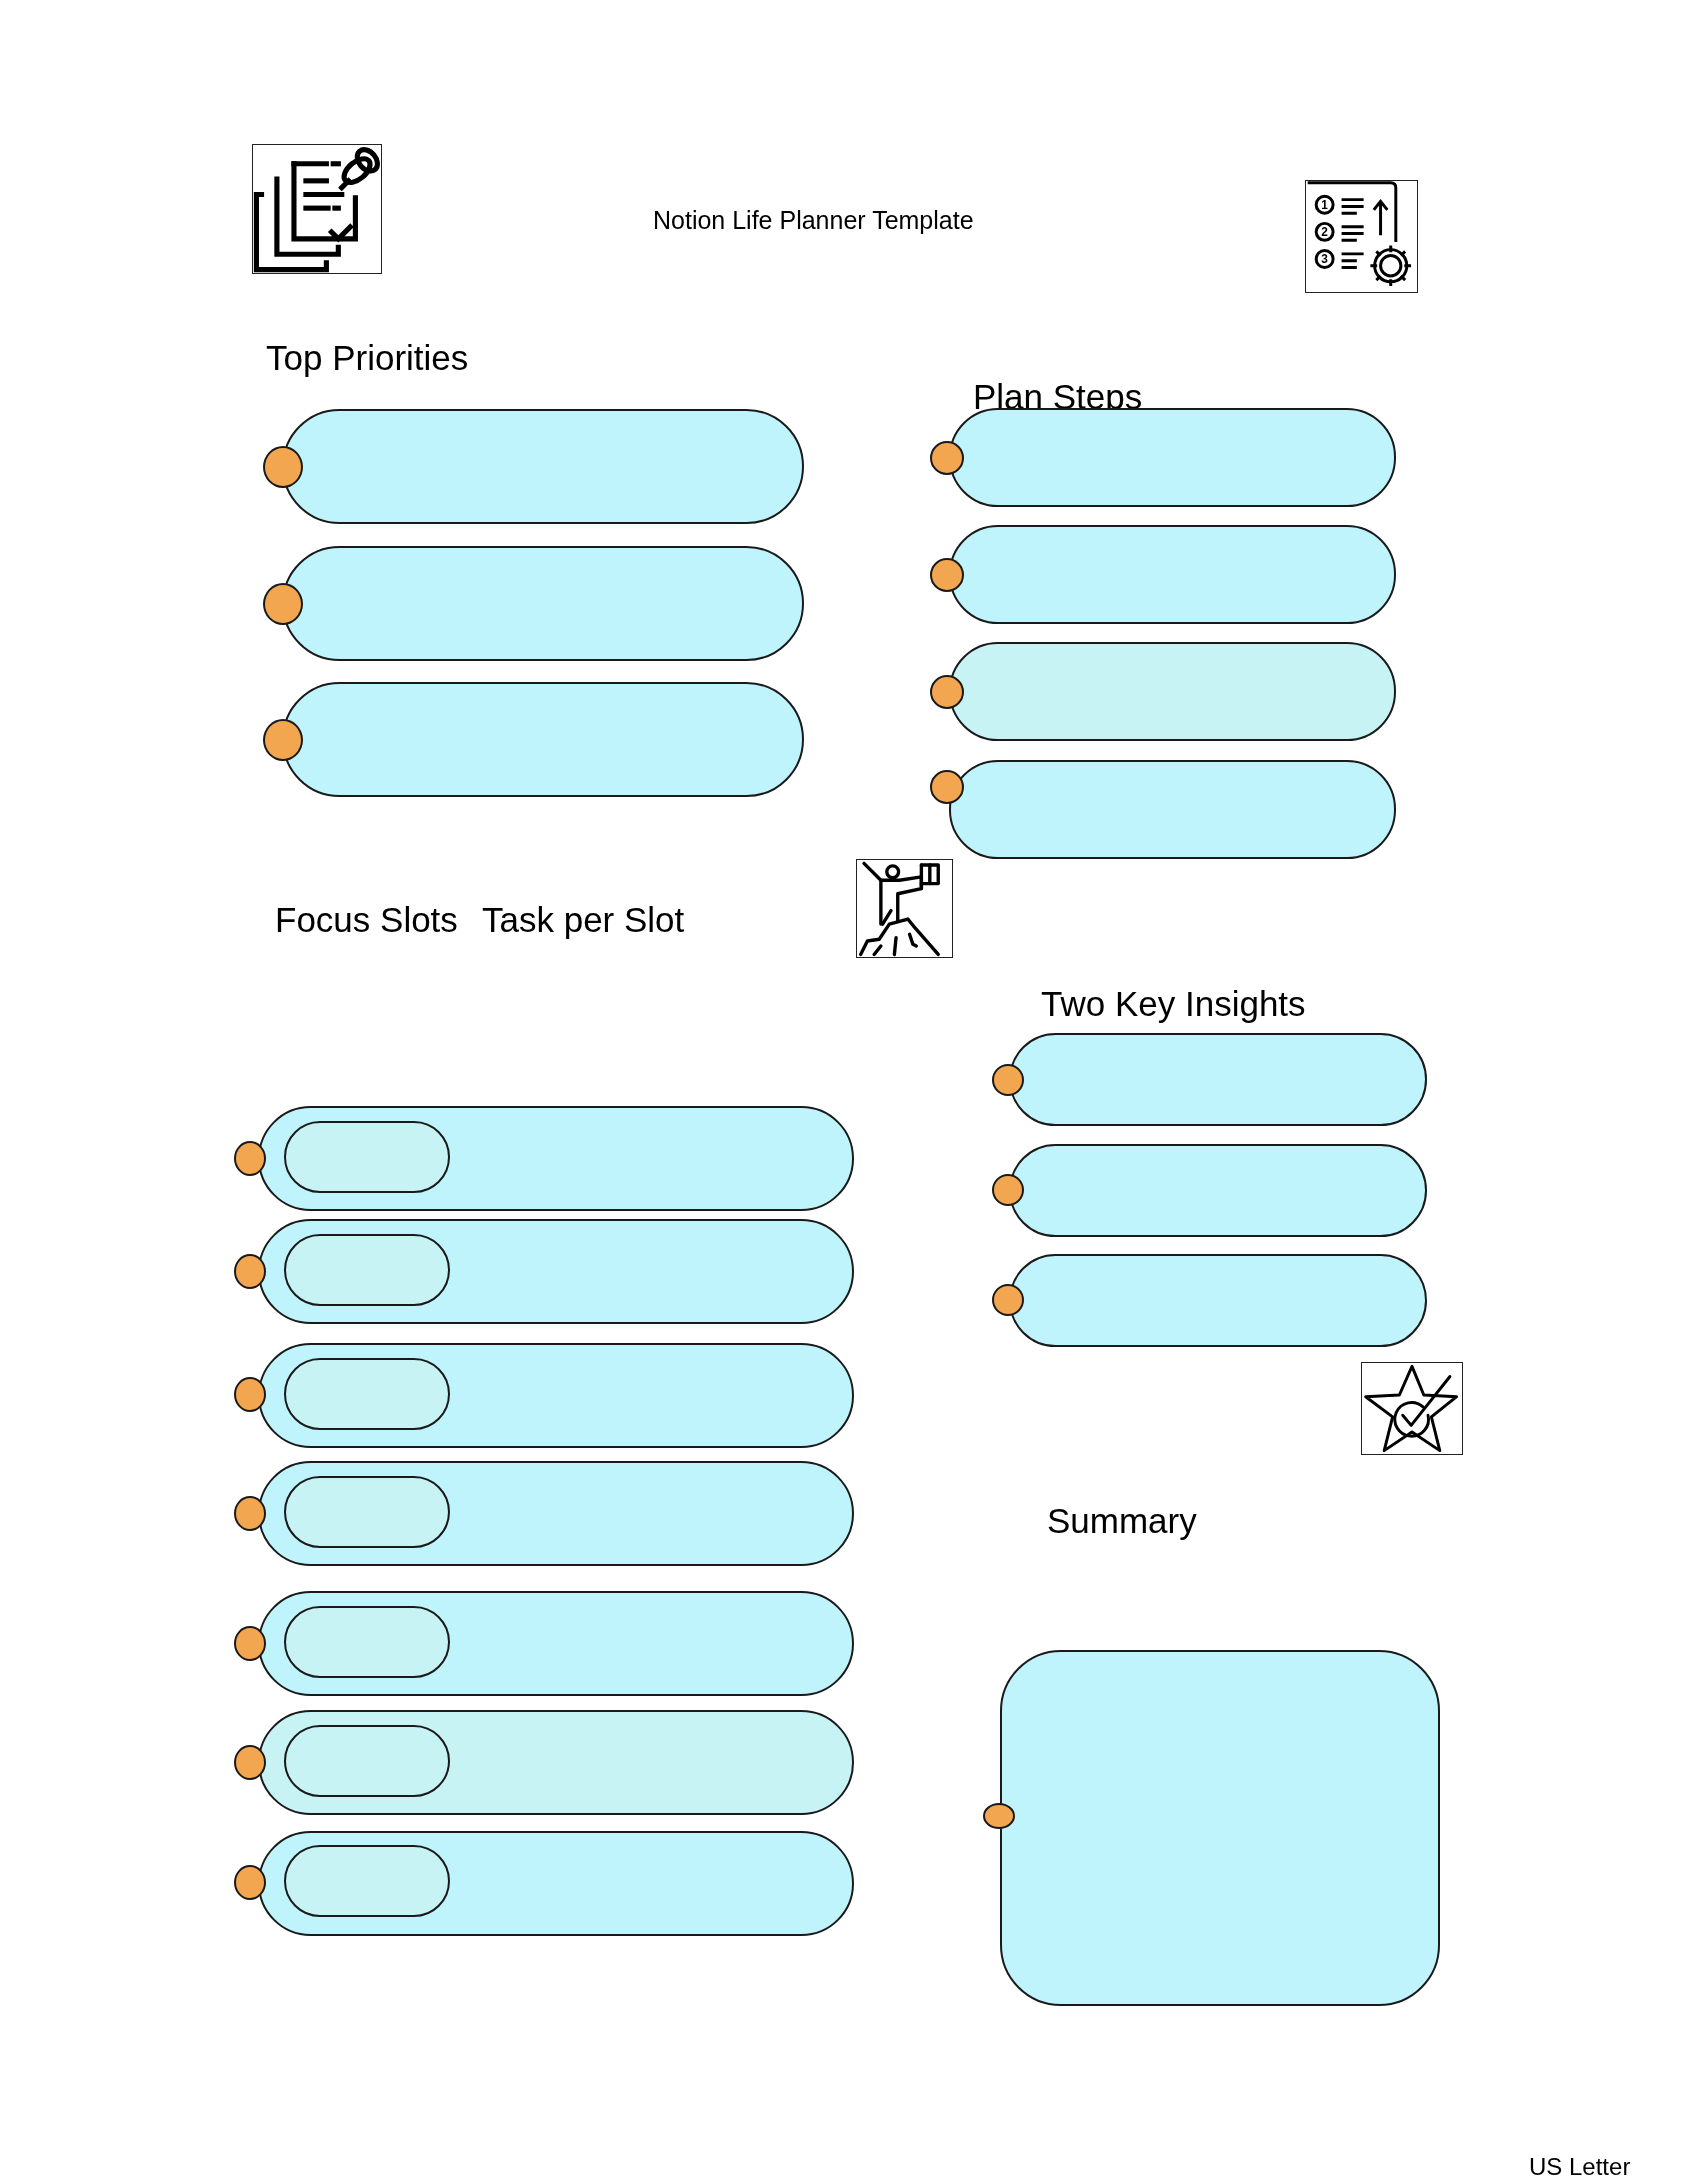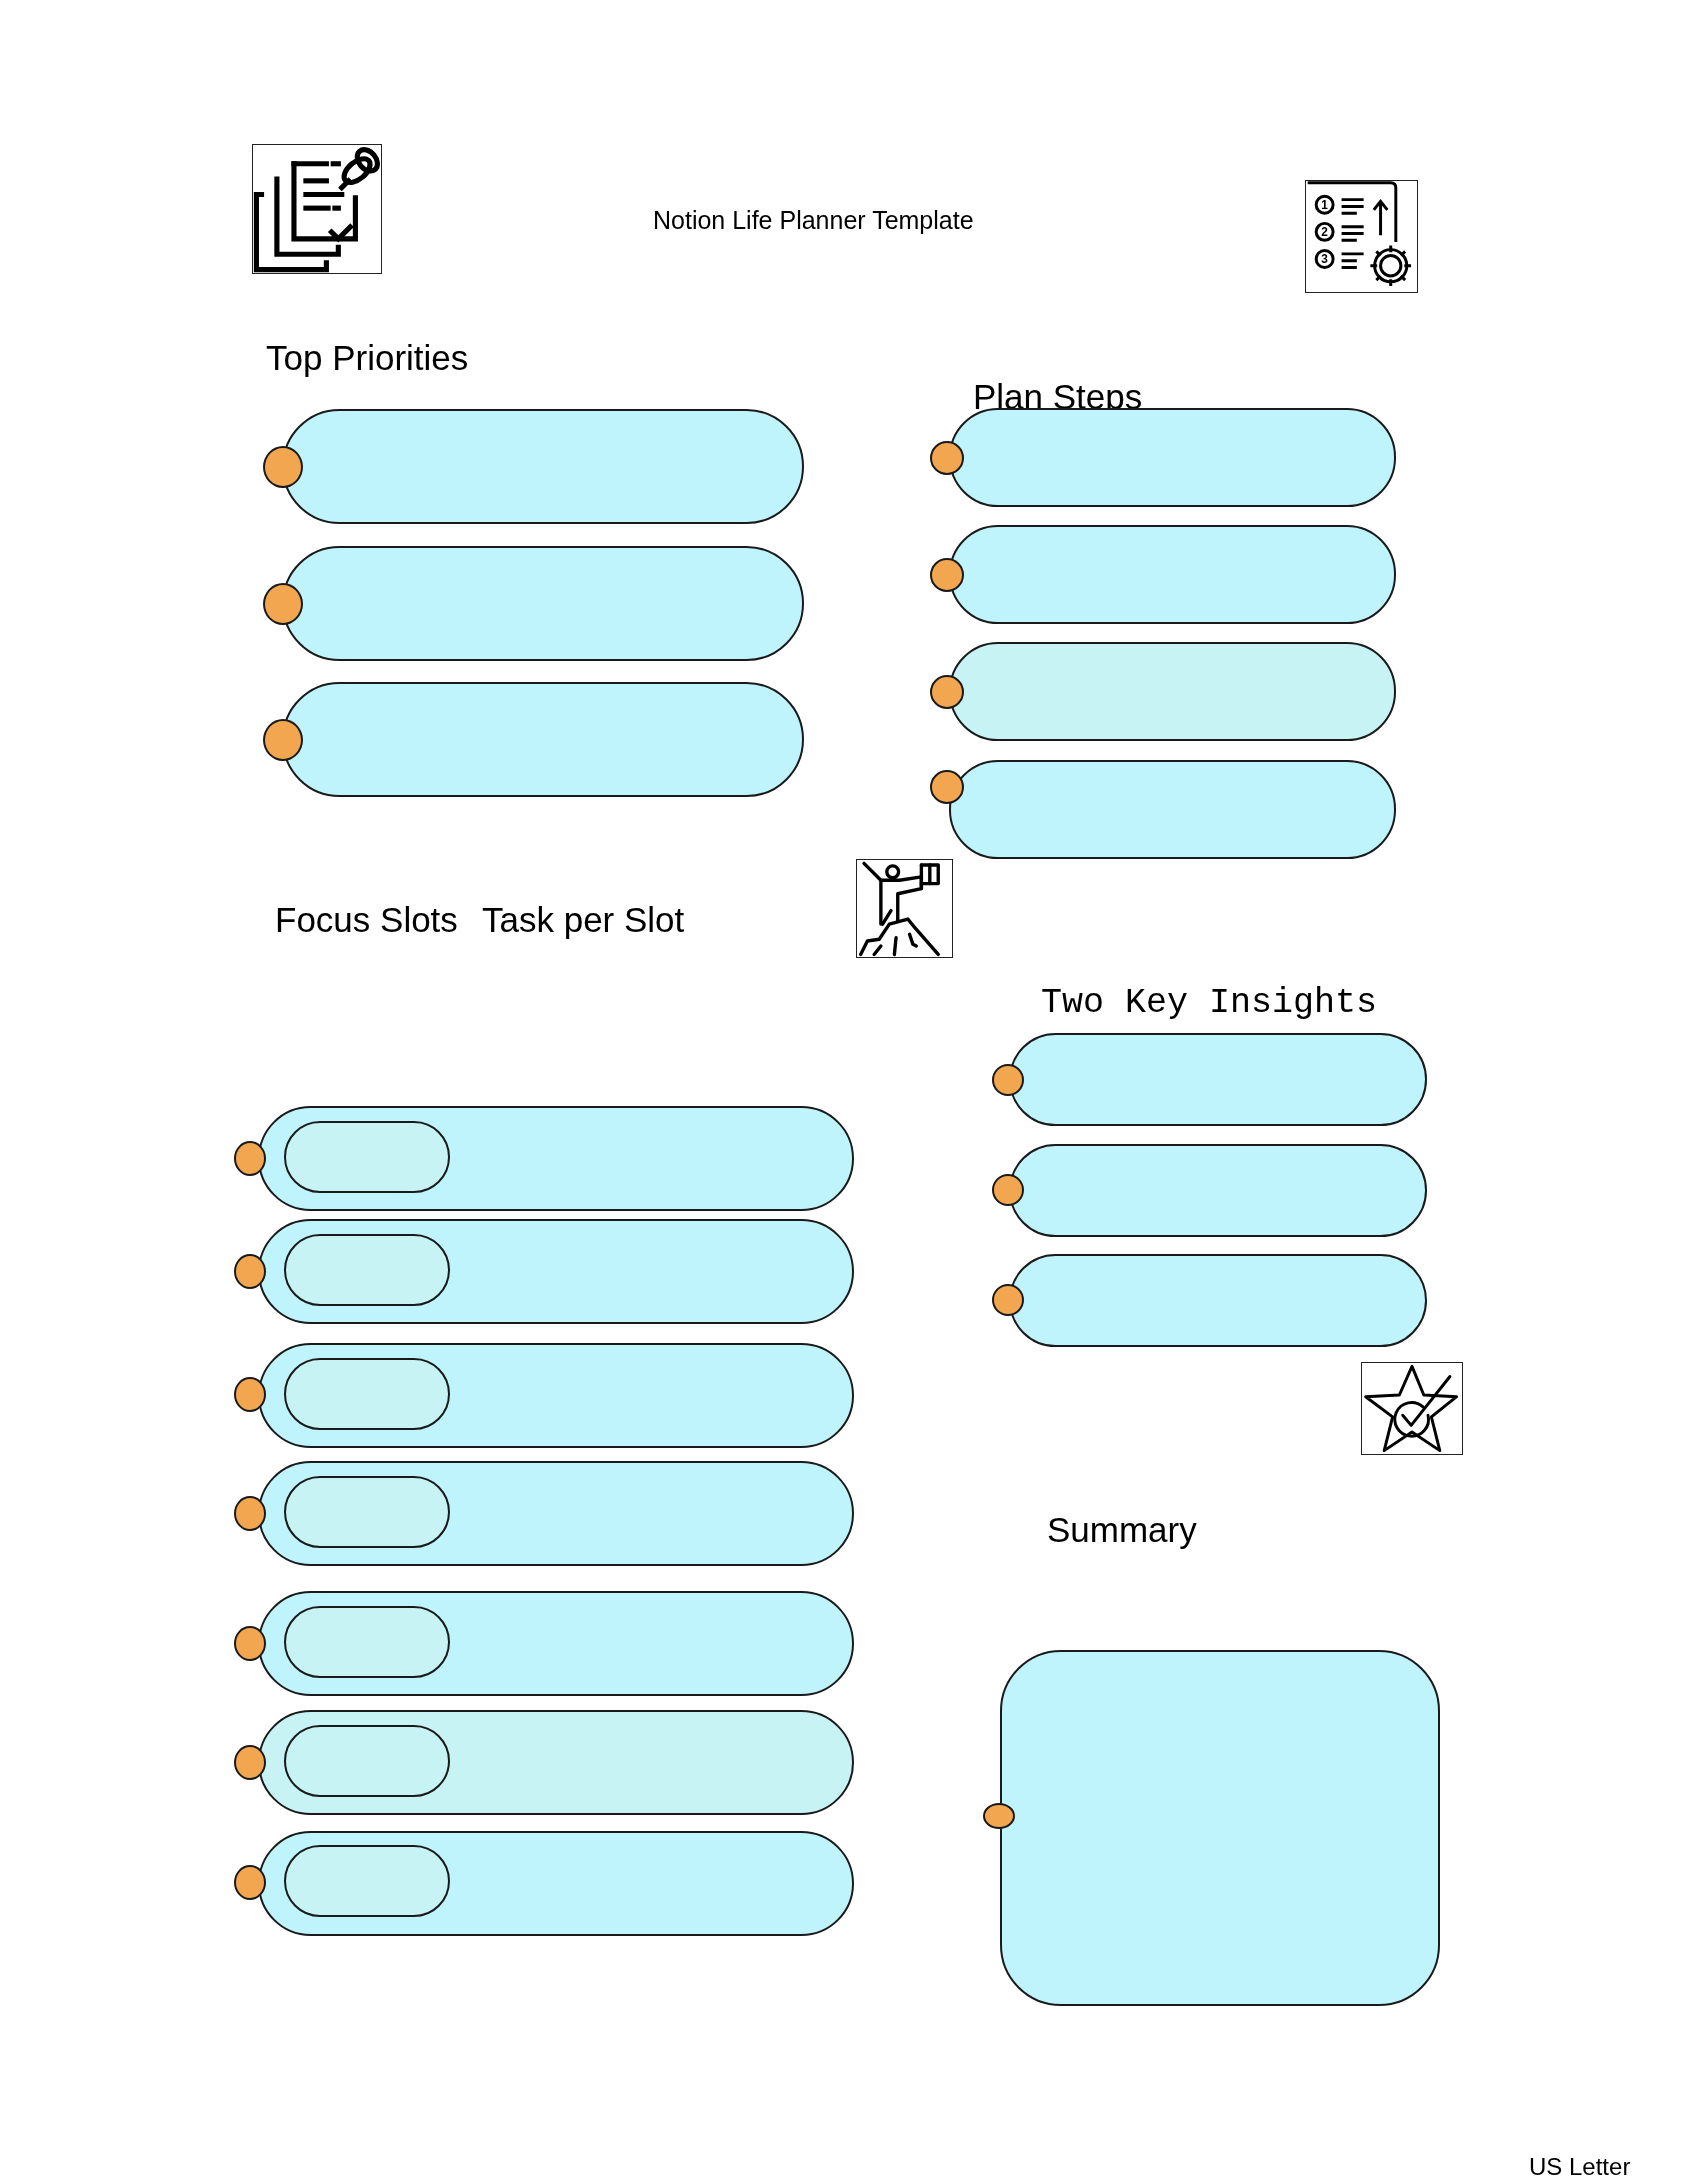--- a/index.html
+++ b/index.html
@@ -120,36 +120,36 @@
 <div class="dot" style="left:234px; top:1626px; width:32px; height:35px;"></div>
 
 <div class="pill alt" style="left:258px; top:1710px; width:596px; height:105px; border-radius:53px;"></div>
 <div class="inner" style="left:284px; top:1725px; width:166px; height:72px; border-radius:36px;"></div>
 <div class="dot" style="left:234px; top:1745px; width:32px; height:35px;"></div>
 
 <div class="pill" style="left:258px; top:1831px; width:596px; height:105px; border-radius:53px;"></div>
 <div class="inner" style="left:284px; top:1845px; width:166px; height:72px; border-radius:36px;"></div>
 <div class="dot" style="left:234px; top:1865px; width:32px; height:35px;"></div>
 
-<div class="label" style="left:1041px; top:986px;font-family:Liberation Mono, monospace;">Two Key Insights</div>
+<div class="label" style="left:1041px; top:986px;">Two Key Insights</div>
 
 <div class="pill" style="left:1009px; top:1033px; width:418px; height:93px; border-radius:47px;"></div>
 <div class="dot" style="left:992px; top:1064px; width:32px; height:32px;"></div>
 <div class="pill" style="left:1009px; top:1144px; width:418px; height:93px; border-radius:47px;"></div>
 <div class="dot" style="left:992px; top:1174px; width:32px; height:32px;"></div>
 <div class="pill" style="left:1009px; top:1254px; width:418px; height:93px; border-radius:47px;"></div>
 <div class="dot" style="left:992px; top:1284px; width:32px; height:32px;"></div>
 
 <div class="icon-box" style="left:1361px; top:1362px; width:102px; height:93px;">
   <svg viewBox="0 0 118 108" fill="none" stroke="#000" stroke-width="3.5" stroke-linejoin="round" stroke-linecap="round">
     <path d="M59 4 L73 38 L112 40 L82 64 L92 104 L59 82 L26 104 L36 64 L4 40 L44 38 Z" fill="#fff"></path>
     <path d="M72 52 A 20 20 0 1 0 78 62"></path>
     <path d="M48 62 L58 74 L104 16"></path>
   </svg>
 </div>
 
-<div class="label" style="left:1047px; top:1503px;margin-top:9px;">Summary</div>
+<div class="label" style="left:1047px; top:1503px;">Summary</div>
 
 <div class="pill" style="left:1000px; top:1650px; width:440px; height:356px; border-radius:61px;"></div>
 <div class="dot" style="left:983px; top:1803px; width:32px; height:26px;"></div>
 
 <div class="label footer" style="left:1529px; top:2110px;margin-top:45px;">US Letter</div>
 
 
 </body></html>

